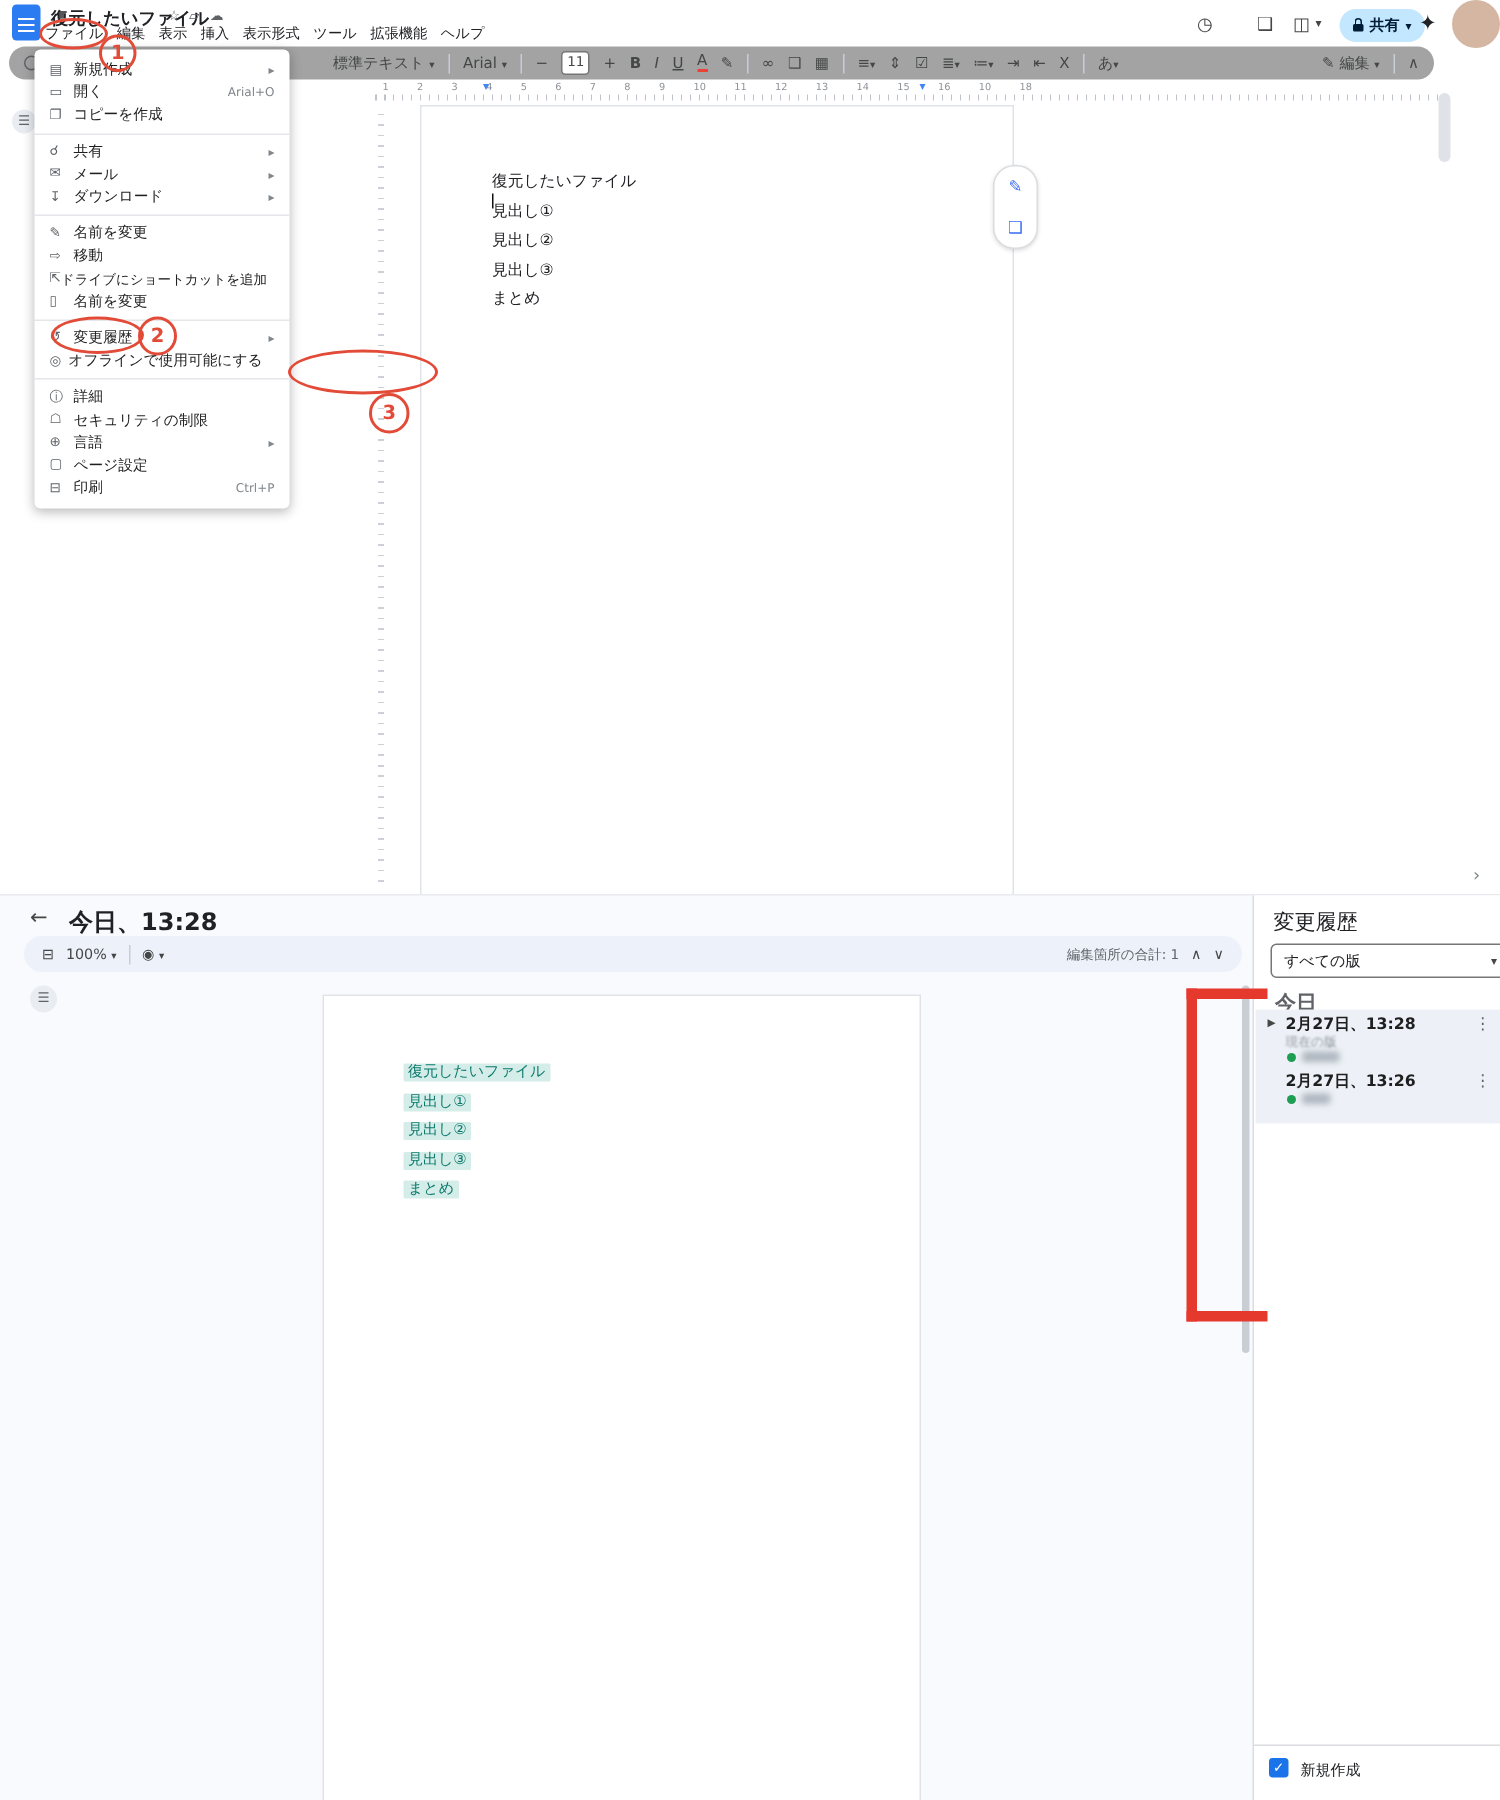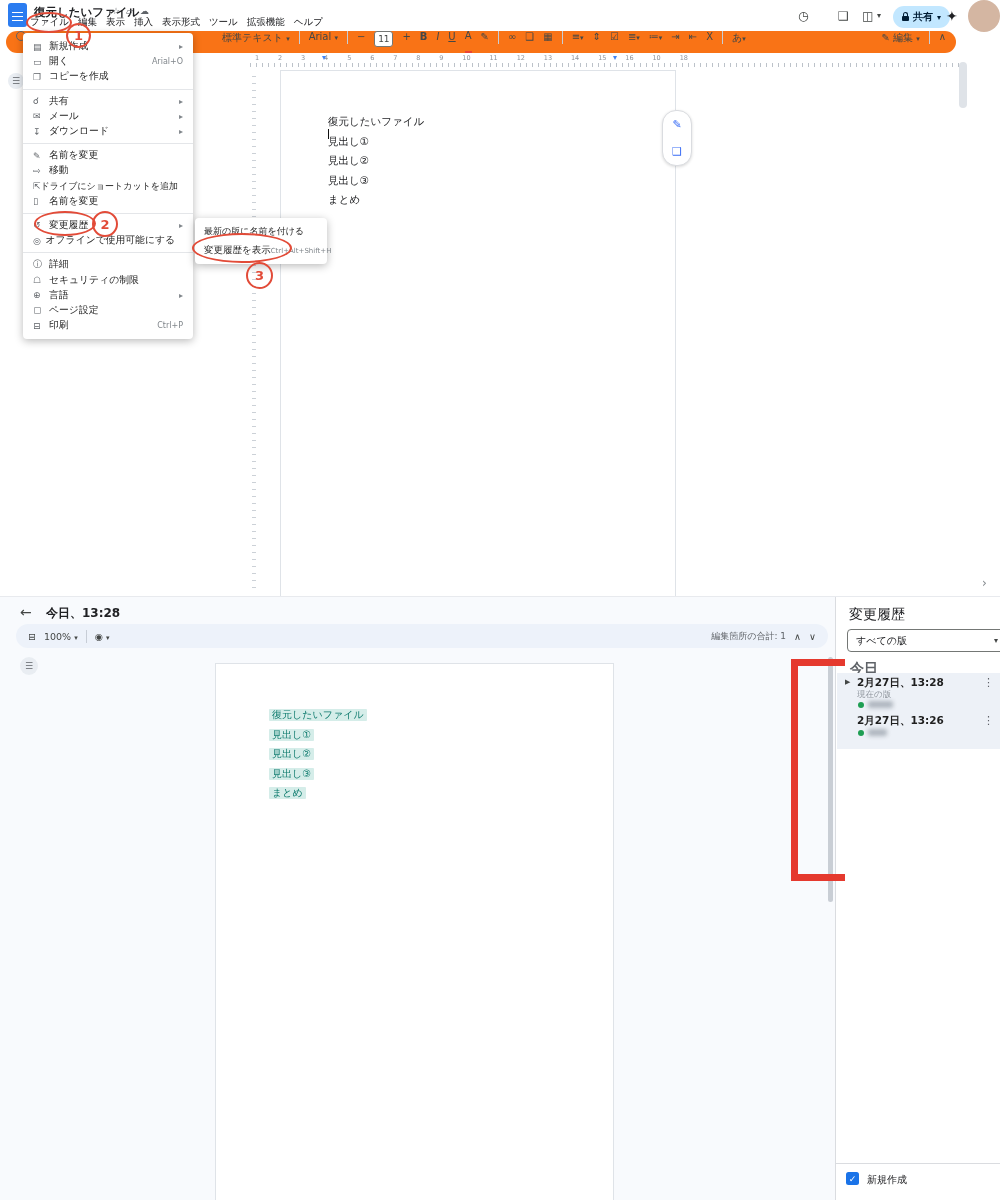--- a/index.html
+++ b/index.html
@@ -16,21 +16,21 @@
   .t-ic{font-size:9px;color:#5f6368}
   .menubar{display:flex;gap:9px;font-size:9.5px;color:#202124}
   .mb-item{cursor:default}
   .hdr-ic{font-size:12px;color:#444746}
   .share-pill{background:#c2e7ff;border-radius:11px;display:flex;align-items:center;
     gap:4px;padding:0 9px;height:22px;font-size:10px;color:#001d35;font-weight:600}
   .lockb{width:7px;height:5px;background:#001d35;border-radius:1px;position:relative;margin-top:3px}
   .lockb:before{content:"";position:absolute;left:1px;top:-4px;width:3px;height:4px;
     border:1.4px solid #001d35;border-bottom:none;border-radius:3px 3px 0 0}
   .avatar{border-radius:50%;background:#d4b6a2}
-  .toolbar{background:#f97316;border-radius:11px;display:flex;
+  .toolbar{background:#a3a3a3;border-radius:11px;display:flex;align-items:center;
     font-size:10px;color:#444746;padding:0 10px;gap:9px}
   .tb-sep{width:1px;height:13px;background:#c7cdd6}
   .tb-it{cursor:default}
   .mag{width:8px;height:8px;border:1.6px solid #5f6368;border-radius:50%;position:relative}
   .mag:after{content:"";position:absolute;left:7px;top:8px;width:4px;height:1.6px;
     background:#5f6368;transform:rotate(40deg)}
   .sizebox{border:1px solid #747775;border-radius:3px;width:17px;height:14px;display:flex;
     align-items:center;justify-content:center;font-size:9px;background:#fff}
   .bold{font-weight:bold}.ital{font-style:italic}.unl{text-decoration:underline}
   .tcolor{border-bottom:2px solid #ea4335;line-height:10px}
@@ -60,21 +60,21 @@
   
   .red-oval{border:2px solid #e24b38;border-radius:50%;z-index:40;background:transparent}
   .circ-num{border:2px solid #e24b38;border-radius:50%;color:#e24b38;display:flex;
     align-items:center;justify-content:center;font-size:13px;font-weight:bold;z-index:40}
   .callout{color:#e5392e;font-size:25px;font-weight:bold;letter-spacing:1px;z-index:40}
   .brk{background:#e5392e;z-index:40}
   
   #s2{position:absolute;left:0;top:596px;width:1000px;height:604px;background:#f8fafd;
     border-top:1px solid #e8eaee}
   .back{font-size:14px;color:#444746}
-  .ts{font-size:12px;font-weight:600;color:#202124}
+  .ts{font-size:16px;font-weight:600;color:#202124}
   .tb2{background:#edf2fa;border-radius:13px;display:flex;align-items:center;gap:8px;
     padding:0 12px;font-size:9.5px;color:#444746}
   .outl-btn{background:#e9edf2;border-radius:50%;display:flex;align-items:center;
     justify-content:center;font-size:9px;color:#5f6368}
   .chip-col{display:flex;flex-direction:column;align-items:flex-start;gap:7.5px}
   .chip{background:#d5ede9;color:#0d7a6d;font-size:10px;line-height:12px;padding:0 3px;border-radius:1px}
   .panel{background:#fff;border-left:1px solid #dadce0}
   .p-title{font-size:14px;color:#202124}
   .filter{border:1px solid #747775;border-radius:4px;background:#fff;display:flex;
     align-items:center;font-size:10px;color:#202124;padding:0 8px}
@@ -297,29 +297,20 @@
         <span class="ml nw">ページ設定</span>
         <span class="mr"></span>
       </div>
     <div class="mrow">
         <span class="mi">⊟</span>
         <span class="ml nw">印刷</span>
         <span class="mr">Ctrl+P</span>
       </div>
   </div>
 
-  <div class="abs submenu" style="left:195px;top:218px;width:132px">
-    <div class="srow">
-        <span class="nw" style="font-size:9px">最新の版に名前を付ける</span>
-      </div>
-    <div class="srow">
-        <span class="nw">変更履歴を表示</span>
-        <span class="sr nw">Ctrl+Alt+Shift+H</span>
-      </div>
-  </div>
 
   <div class="abs red-oval" style="left:26px;top:12px;width:42px;height:17px"></div>
   <div class="abs circ-num" style="left:66px;top:23px;width:21px;height:21px">1</div>
   <div class="abs red-oval" style="left:34px;top:211px;width:58px;height:21px"></div>
   <div class="abs circ-num" style="left:92px;top:211px;width:22px;height:22px">2</div>
   <div class="abs red-oval" style="left:192px;top:233px;width:96px;height:26px"></div>
   <div class="abs circ-num" style="left:246px;top:262px;width:23px;height:23px">3</div>
 </div>
 
 <div id="s2">

